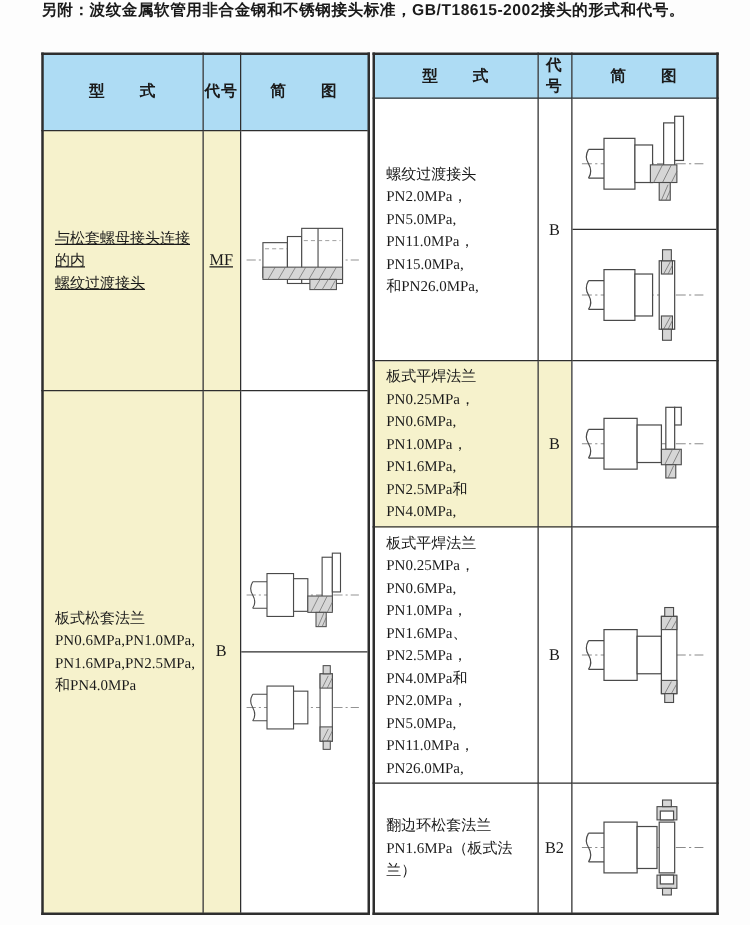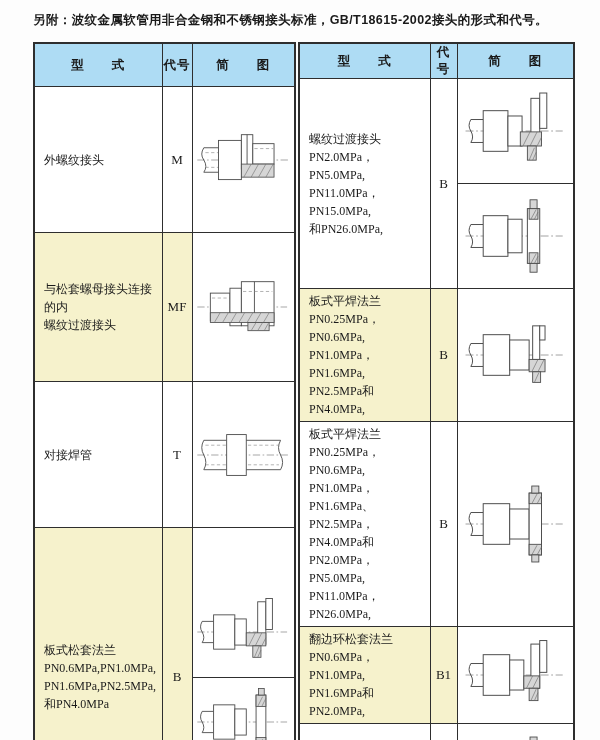--- a/index.html
+++ b/index.html
@@ -1,18 +1,18 @@
 <!DOCTYPE html>
 <html><head>
 <meta charset="utf-8">
 <style>
   html,body{margin:0;padding:0;background:#fff;}
   .page{position:relative;width:600px;height:740px;background:#fdfdfd;overflow:hidden;
         font-family:"Liberation Sans",sans-serif;color:#1a1a1a;}
-  .title{position:absolute;left:33px;top:12px;font-size:12.5px;font-weight:bold;
+  .title{position:absolute;left:33px;top:0;font-size:12.5px;font-weight:bold;
          letter-spacing:0.4px;white-space:nowrap;}
   .tables{position:absolute;left:33px;top:42px;display:flex;column-gap:2px;}
   table{border-collapse:collapse;table-layout:fixed;border:2px solid #2e2e2e;background:#fff;}
   th,td{border:1px solid #2e2e2e;padding:0;vertical-align:middle;}
   th{background:#aedcf4;font-size:12.5px;font-weight:bold;letter-spacing:1px;height:25px;}
   td.type{font-family:"Liberation Serif",serif;font-size:12px;line-height:18px;
           padding:3px 3px 3px 9px;white-space:pre-line;text-align:left;}
   td.code{font-family:"Liberation Serif",serif;font-size:13px;text-align:center;}
   td.hl{background:#f6f2cc;}
   td.diag{text-align:center;background:#fff;}
@@ -40,72 +40,37 @@
           <col style="width:128px">
           <col style="width:30px">
           <col style="width:103px">
         </colgroup>
       <tbody>
           <tr style="height:25px;">
         <th>型　　式</th>
         <th>代号</th>
         <th>简　　图</th>
       </tr>
-      <tr style="height:88px;">
-        <td class="type">外螺纹接头</td>
-        <td class="code">M</td>
-        <td class="diag">
-          <svg width="98" height="76" viewBox="0 0 120 90">
-            <path class="cl" d="M4 45 H116"></path>
-            <path class="ln" d="M12 30 H30 M12 60 H30"></path>
-            <path class="ln" d="M12 30 q-5 8 0 15 q5 8 0 15"></path>
-            <path class="dsh" d="M14 36 H30 M14 54 H30"></path>
-            <rect class="s" x="30" y="21" width="28" height="48"></rect>
-            <rect class="s" x="58" y="14" width="14" height="42"></rect>
-            <line class="ln" x1="65" y1="14" x2="65" y2="56"></line>
-            <rect class="s" x="72" y="25" width="26" height="25"></rect>
-            <path class="dsh" d="M74 31 H97"></path>
-            <rect class="h" x="58" y="50" width="40" height="16"></rect>
-            <path class="hl2" d="M61 66 l9 -16 M70 66 l9 -16 M79 66 l9 -16 M88 66 l9 -16"></path>
-          </svg>
-        </td>
-      </tr>
-      <tr style="height:90px;">
+      <tr style="height:90px;text-decoration:underline;">
         <td class="type hl">与松套螺母接头连接的内
 螺纹过渡接头</td>
         <td class="code hl">MF</td>
         <td class="diag">
           <svg width="98" height="78" viewBox="0 0 120 90">
             <path class="cl" d="M4 45 H114"></path>
             <rect class="s" x="20" y="28" width="24" height="34"></rect>
             <path class="dsh" d="M22 34 H44"></path>
             <rect class="s" x="44" y="22" width="14" height="46"></rect>
             <rect class="s" x="58" y="14" width="40" height="54"></rect>
             <line class="ln" x1="74" y1="14" x2="74" y2="68"></line>
             <path class="dsh" d="M60 26 H96"></path>
             <rect class="h" x="20" y="52" width="78" height="12"></rect>
             <path class="hl2" d="M25 64 l7 -12 M35 64 l7 -12 M45 64 l7 -12 M55 64 l7 -12 M65 64 l7 -12 M75 64 l7 -12 M85 64 l7 -12"></path>
             <rect class="h" x="66" y="64" width="26" height="10"></rect>
             <path class="hl2" d="M70 74 l6 -10 M78 74 l6 -10 M86 74 l5 -9"></path>
-          </svg>
-        </td>
-      </tr>
-      <tr style="height:88px;">
-        <td class="type">对接焊管</td>
-        <td class="code">T</td>
-        <td class="diag">
-          <svg width="98" height="76" viewBox="0 0 120 90">
-            <path class="cl" d="M4 45 H116"></path>
-            <path class="ln" d="M12 27 H40 M12 63 H40"></path>
-            <path class="ln" d="M12 27 q-5 9 0 18 q5 9 0 18"></path>
-            <path class="dsh" d="M14 33 H40 M14 57 H40"></path>
-            <rect class="s" x="40" y="20" width="24" height="50"></rect>
-            <path class="ln" d="M64 27 H106 M64 63 H106"></path>
-            <path class="ln" d="M106 27 q-5 9 0 18 q5 9 0 18"></path>
-            <path class="dsh" d="M66 33 H104 M66 57 H104"></path>
           </svg>
         </td>
       </tr>
       <tr style="height:181px;">
         <td class="type hl">板式松套法兰
 PN0.6MPa,PN1.0MPa,
 PN1.6MPa,PN2.5MPa,
 和PN4.0MPa</td>
         <td class="code hl">B</td>
         <td class="diag">
@@ -241,41 +206,20 @@
             <rect class="s" x="76" y="10" width="14" height="70"></rect>
             <rect class="h" x="76" y="10" width="14" height="12"></rect>
             <path class="hl2" d="M79 22 l6 -11 M85 22 l5 -9"></path>
             <rect class="h" x="76" y="68" width="14" height="12"></rect>
             <path class="hl2" d="M79 80 l6 -11 M85 80 l5 -9"></path>
             <rect class="h" x="79" y="2" width="8" height="8"></rect>
             <rect class="h" x="79" y="80" width="8" height="8"></rect>
           </svg>
         </td>
       </tr>
-      <tr style="height:95px;">
-        <td class="type hl">翻边环松套法兰
-PN0.6MPa，PN1.0MPa,
-PN1.6MPa和PN2.0MPa,</td>
-        <td class="code hl">B1</td>
-        <td class="diag">
-          <svg width="106" height="84" viewBox="0 0 120 90">
-            <path class="cl" d="M4 45 H114"></path>
-            <path class="ln" d="M10 32 H24 M10 58 H24"></path>
-            <path class="ln" d="M10 32 q-4 7 0 13 q4 7 0 13"></path>
-            <rect class="s" x="24" y="22" width="30" height="46"></rect>
-            <rect class="s" x="54" y="28" width="16" height="34"></rect>
-            <rect class="s" x="78" y="10" width="10" height="50"></rect>
-            <rect class="s" x="88" y="6" width="8" height="36"></rect>
-            <rect class="h" x="70" y="46" width="18" height="14"></rect>
-            <path class="hl2" d="M73 60 l7 -14 M80 60 l7 -14"></path>
-            <rect class="h" x="76" y="60" width="10" height="14"></rect>
-            <path class="hl2" d="M78 74 l6 -13 M82 74 l4 -9"></path>
-          </svg>
-        </td>
-      </tr>
       <tr style="height:104px;">
         <td class="type">翻边环松套法兰
 PN1.6MPa（板式法兰）</td>
         <td class="code">B2</td>
         <td class="diag">
           <svg width="106" height="88" viewBox="0 0 120 90">
             <path class="cl" d="M4 45 H114"></path>
             <path class="ln" d="M10 32 H24 M10 58 H24"></path>
             <path class="ln" d="M10 32 q-4 7 0 13 q4 7 0 13"></path>
             <rect class="s" x="24" y="22" width="30" height="46"></rect>

